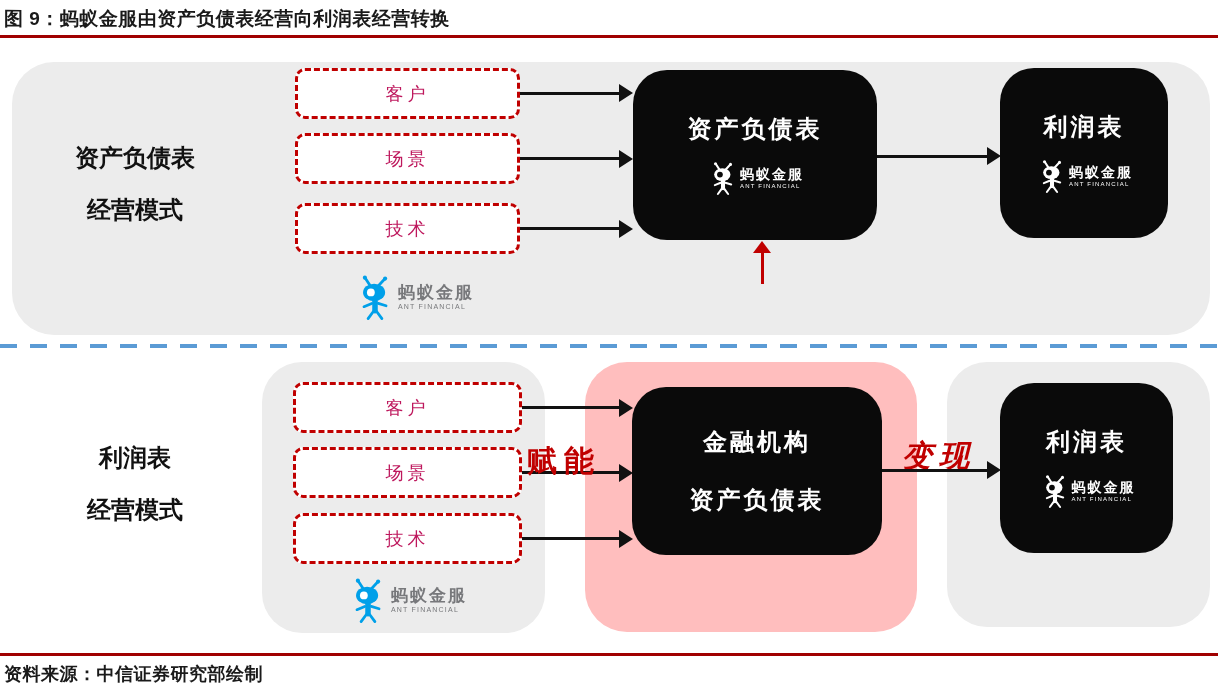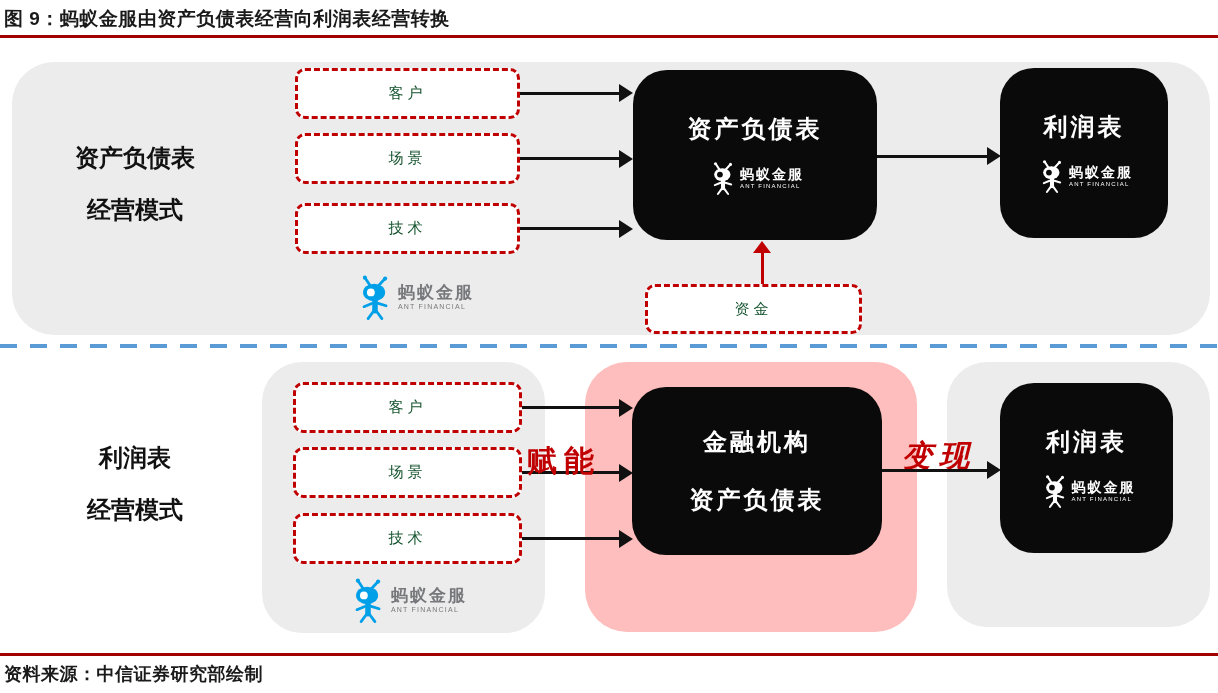--- a/index.html
+++ b/index.html
@@ -26,21 +26,21 @@
   
   .mode-label{width:210px;text-align:center;font-size:24px;font-weight:700;color:#111;}
   .mode-label > div{height:52px;line-height:52px;}
   .mode-label-top{left:30px;top:132px;}
   .mode-label-bottom{left:30px;top:432px;}
 
   
   .dash-box{
     box-sizing:border-box;background:#fff;border:3px dashed #C00000;border-radius:10px;
     display:flex;align-items:center;justify-content:center;
-    font-size:15px;color:#14532d;letter-spacing:4px;
+    font-size:18px;color:#be185d;letter-spacing:4px;
   }
   .db-t{left:295px;width:225px;height:51px;}
   .db-b{left:293px;width:229px;height:51px;}
   .db-t1{top:68px;} .db-t2{top:133px;} .db-t3{top:203px;}
   .db-b1{top:382px;} .db-b2{top:447px;} .db-b3{top:513px;}
   .capital-box{left:645px;top:284px;width:217px;height:50px;}
 
   
   .black-box{
     background:#0A0A0A;border-radius:34px;color:#fff;
@@ -164,21 +164,20 @@
         </svg>
       <div class="ant-text">
         <div class="ant-cn">蚂蚁金服</div>
         <div class="ant-en">ANT FINANCIAL</div>
       </div>
     </div>
   </div>
 
   <div class="abs v-line-red cap-line"></div>
   <div class="abs head-up-red cap-head"></div>
-  <div class="abs dash-box capital-box">资金</div>
 
   <div class="abs ant-logo ant-colored logo-top">
     <svg viewBox="0 0 100 100">
         <use href="#ant-def"></use>
       </svg>
     <div class="ant-text">
       <div class="ant-cn">蚂蚁金服</div>
       <div class="ant-en">ANT FINANCIAL</div>
     </div>
   </div>

